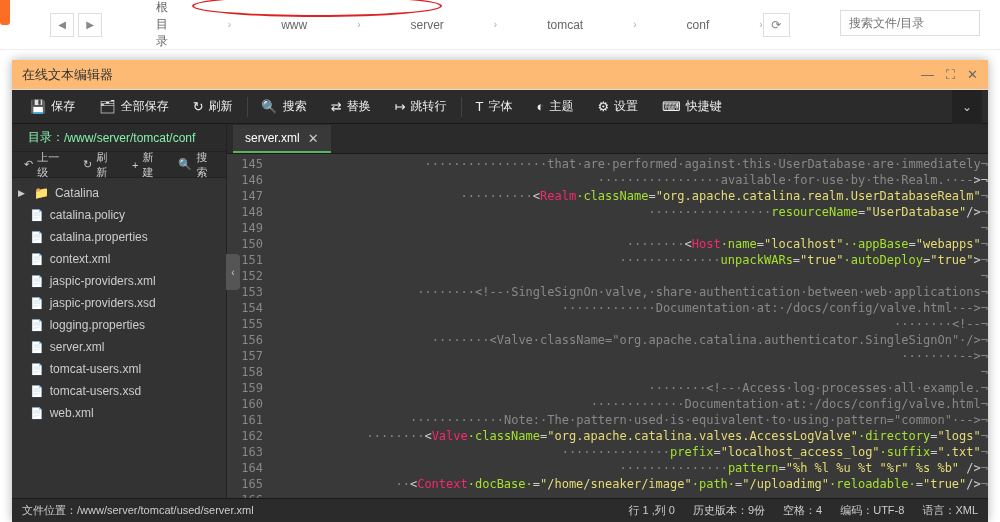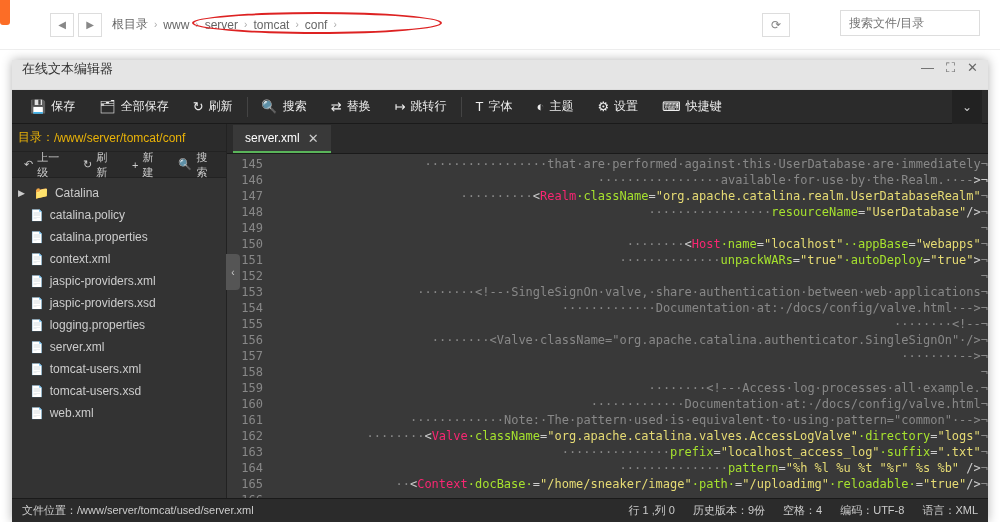--- a/index.html
+++ b/index.html
@@ -2,38 +2,38 @@
 <html><head>
 <meta charset="utf-8">
 <style>
 * { margin: 0; padding: 0; box-sizing: border-box; }
 body { font-family: Arial, "Microsoft YaHei", sans-serif; font-size: 12px; background: #fff; width: 1000px; height: 522px; overflow: hidden; position: relative; }
 .top-bar { height: 50px; background: #fff; border-bottom: 1px solid #eee; display: flex; align-items: center; padding: 0 10px; }
 .orange-tab { position: absolute; left: 0; top: 0; width: 10px; height: 25px; background: #fc6d26; border-radius: 0 0 3px 3px; }
 .nav-arrows { margin-left: 40px; display: flex; gap: 4px; }
 .arrow-btn { width: 24px; height: 24px; border: 1px solid #ddd; background: #fff; display: flex; align-items: center; justify-content: center; font-size: 10px; color: #888; cursor: pointer; }
 .breadcrumb { margin-left: 10px; display: flex; align-items: center; gap: 6px; color: #666; position: relative; }
-.breadcrumb span { color: #666; }
+.breadcrumb span { color: #666; margin-left: 44px; }
 .breadcrumb .sep { color: #aaa; font-size: 10px; }
 .bc-ellipse { position: absolute; left: 80px; top: -4px; width: 250px; height: 22px; border: 2px solid #d22; border-radius: 50%; pointer-events: none; }
 .refresh-top { margin-left: auto; margin-right: 200px; width: 28px; height: 24px; border: 1px solid #ddd; display: flex; align-items: center; justify-content: center; color: #888; cursor: pointer; }
 .search-top { position: absolute; right: 20px; top: 10px; width: 140px; height: 26px; border: 1px solid #ddd; padding: 0 8px; font-size: 12px; color: #999; }
 .editor-window { position: absolute; top: 60px; left: 12px; right: 12px; bottom: 0; background: #393939; color: #ccc; box-shadow: 0 0 10px rgba(0,0,0,0.3); display: flex; flex-direction: column; }
-.editor-titlebar { height: 30px; background: #e5e5e5; color: #333; display: flex; padding: 0 10px; border-bottom: 1px solid #ddd; }
+.editor-titlebar { height: 30px; background: #fdba74; color: #333; display: flex; align-items: center; padding: 0 10px; border-bottom: 1px solid #ddd; }
 .editor-titlebar .title { font-size: 13px; }
 .win-controls { margin-left: auto; display: flex; gap: 12px; color: #666; }
 .win-controls span { cursor: pointer; font-size: 13px; }
 .editor-toolbar { height: 34px; background: #2b2b2b; display: flex; align-items: center; padding: 0 6px; border-bottom: 1px solid #1a1a1a; }
 .tool-btn { padding: 0 12px; height: 34px; display: flex; align-items: center; gap: 5px; color: #eee; font-size: 12px; cursor: pointer; }
 .tool-icon { font-size: 13px; }
 .tool-divider { width: 1px; height: 20px; background: #444; margin: 0 2px; }
 .toolbar-expand { margin-left: auto; width: 30px; height: 34px; background: #222; display: flex; align-items: center; justify-content: center; color: #ccc; cursor: pointer; }
 .editor-body { flex: 1; display: flex; overflow: hidden; }
 .sidebar { width: 215px; background: #333; display: flex; flex-direction: column; border-right: 1px solid #222; }
-.sidebar-path { height: 28px; background: #2b2b2b; color: #eab308; padding: 0 6px; display: flex; align-items: center; font-size: 12px; border-bottom: 1px solid #222; }
+.sidebar-path { height: 28px; background: #2b2b2b; color: #86efac; padding: 0 16px; display: flex; align-items: center; font-size: 12px; border-bottom: 1px solid #222; }
 .sidebar-toolbar { height: 26px; background: #2b2b2b; display: flex; align-items: center; padding: 0 4px; gap: 2px; border-bottom: 1px solid #222; }
 .side-btn { padding: 0 8px; height: 26px; display: flex; align-items: center; gap: 4px; color: #ccc; font-size: 11px; cursor: pointer; }
 .file-tree { flex: 1; overflow: auto; padding: 4px 0; }
 .tree-item { height: 22px; display: flex; align-items: center; padding: 0 8px 0 18px; color: #ccc; font-size: 12px; cursor: pointer; gap: 6px; }
 .tree-item.folder { padding-left: 6px; }
 .folder-icon { color: #e8b84f; }
 .file-icon { color: #aaa; font-size: 11px; }
 .tree-arrow { color: #ccc; font-size: 9px; width: 10px; }
 .main-area { flex: 1; display: flex; flex-direction: column; position: relative; background: #393939; }
 .tab-bar { height: 30px; background: #2b2b2b; display: flex; align-items: flex-end; padding-left: 6px; border-bottom: 1px solid #1a1a1a; }

